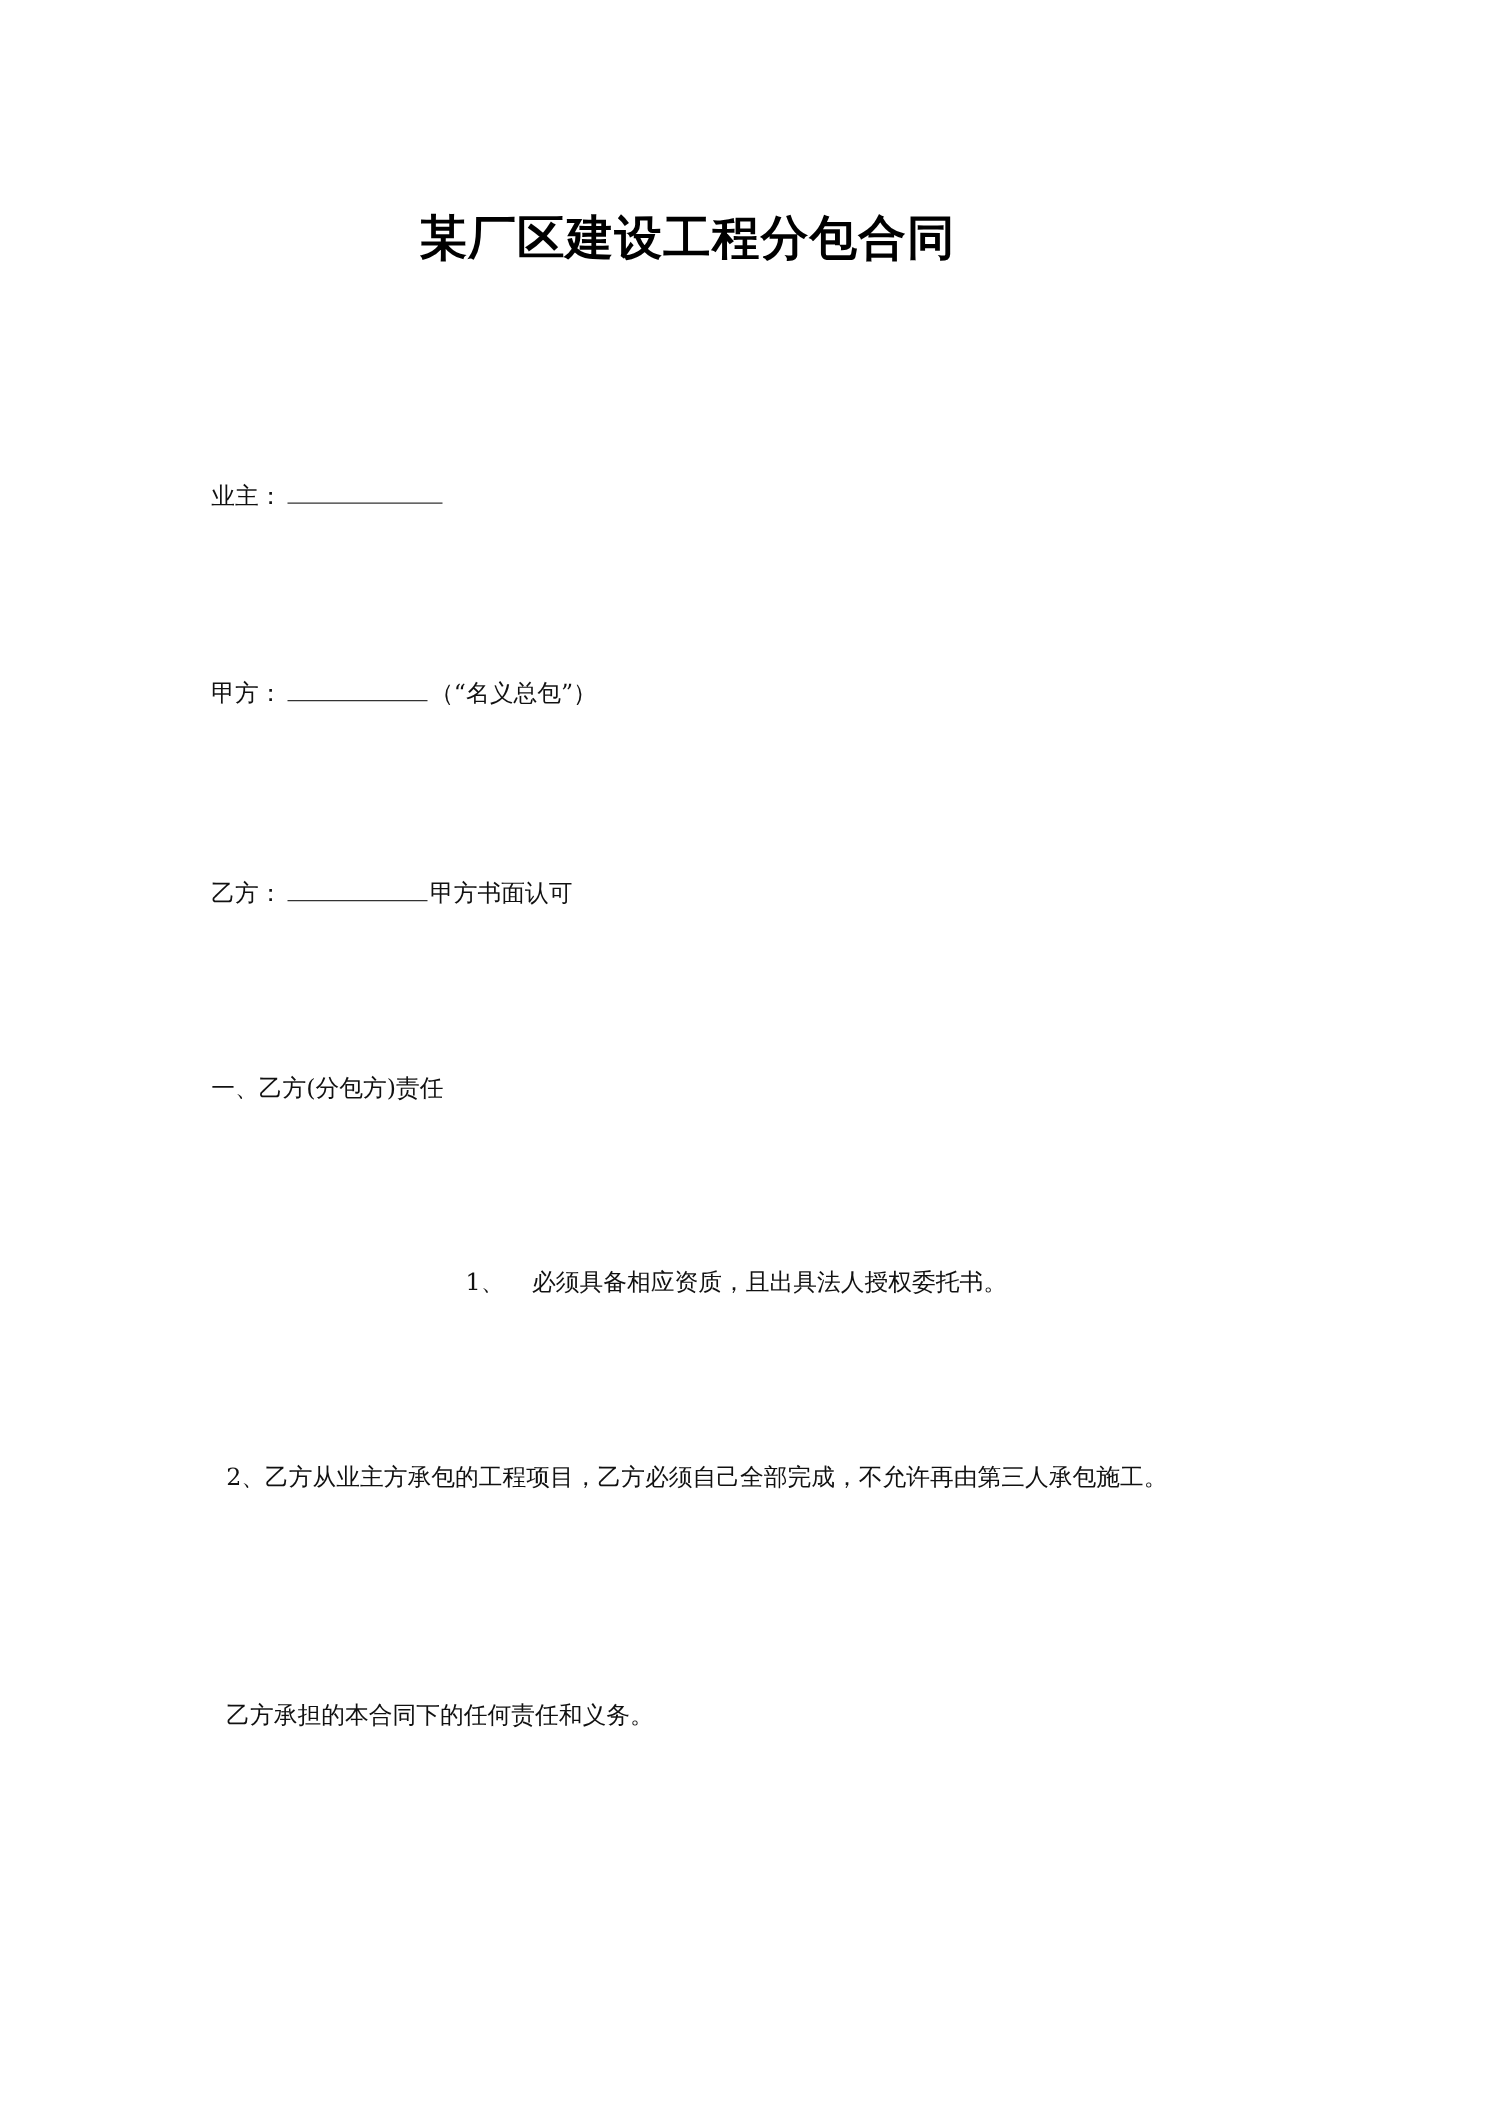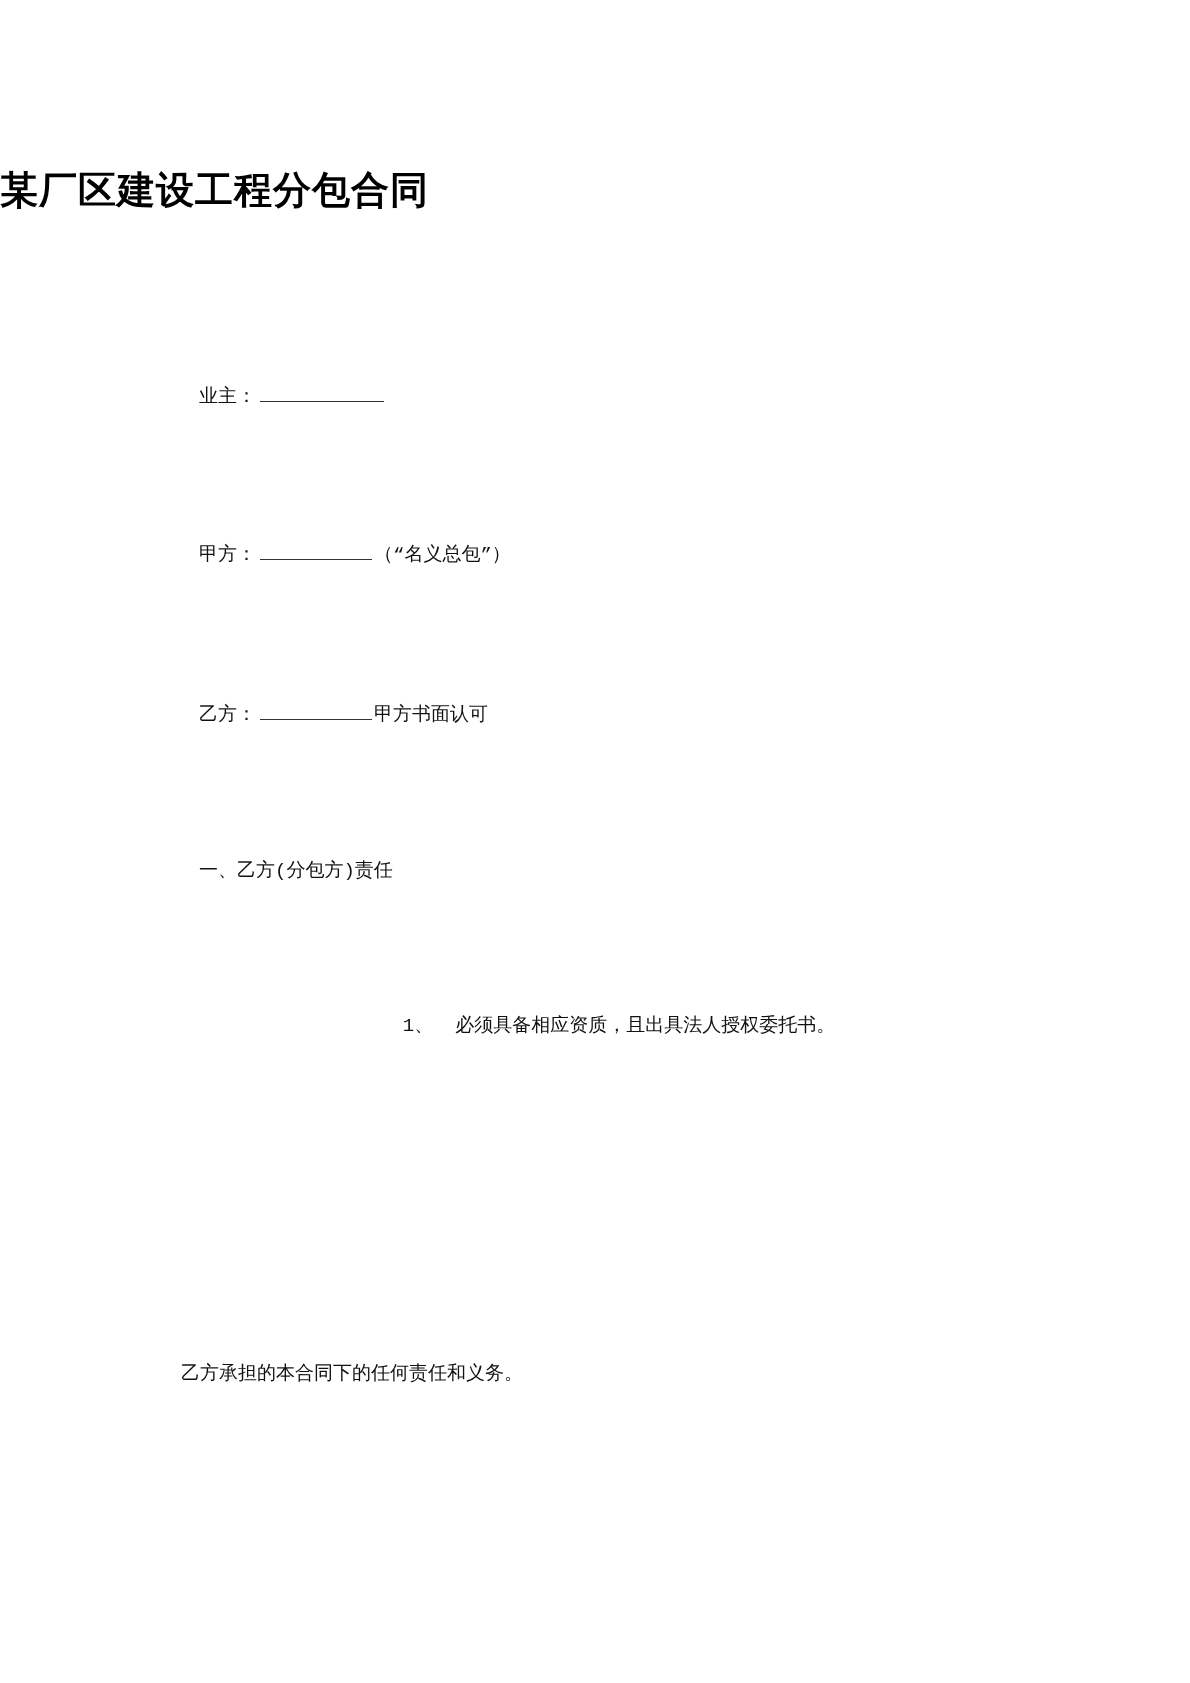--- a/index.html
+++ b/index.html
@@ -13,36 +13,36 @@
       position: relative;
       overflow: hidden;
       font-family: "DejaVu Serif", "Liberation Serif", serif;
       color: #111111;
     }
     .title {
       position: absolute;
       top: 165px;
       left: 0;
       width: 1100px;
+      text-align: center;
       font-family: "DejaVu Serif", "Liberation Serif", serif;
       font-weight: bold;
       font-size: 38px;
       letter-spacing: 1px;
       color: #000000;
       margin: 0;
     }
     .line {
       position: absolute;
-      left: 199px;
+      left: 169px;
       width: 840px;
       font-size: 19px;
       line-height: 33px;
       margin: 0;
       white-space: nowrap;
-      font-family: Liberation Mono, monospace;
     }
     .para {
       position: absolute;
       left: 181px;
       width: 840px;
       font-size: 19px;
       line-height: 33px;
       margin: 0;
     }
     .para span.row {
@@ -78,17 +78,18 @@
   <span>乙方：</span><span class="blank partyB"></span><span>甲方书面认可</span>
 </p>
 
 <p class="line" style="top:855px;">一、乙方(分包方)责任</p>
 
 <p class="line" style="top:1010px;text-align:center;">
   <span>1、</span><span class="gap"></span><span>必须具备相应资质，且出具法人授权委托书。</span>
 </p>
 
 <div class="para" style="top:1166px;">
+  <span class="row"><span>2、</span><span>乙方从业主方承包的工程项目，乙方必须自己全部完成，不允许再由第三人承包施工。</span></span>
 </div>
 
 <div class="para" style="top:1356px;">
   <span class="row">乙方承担的本合同下的任何责任和义务。</span>
 </div>
 
 </body></html>

